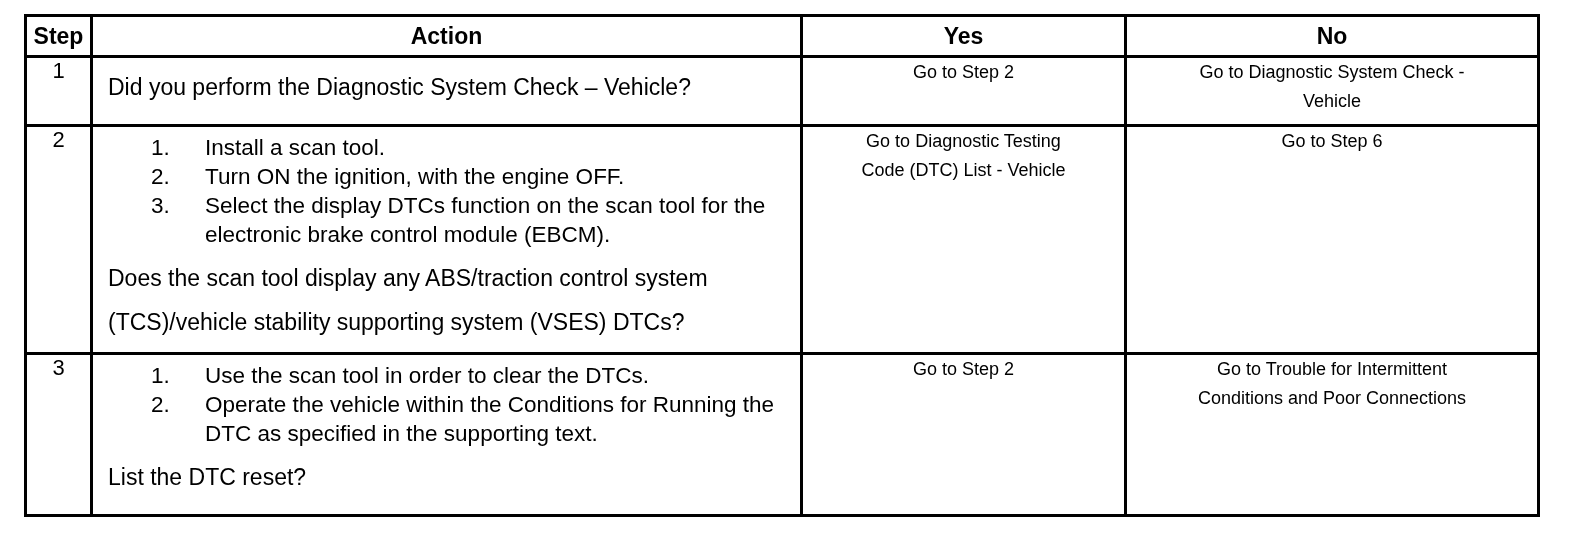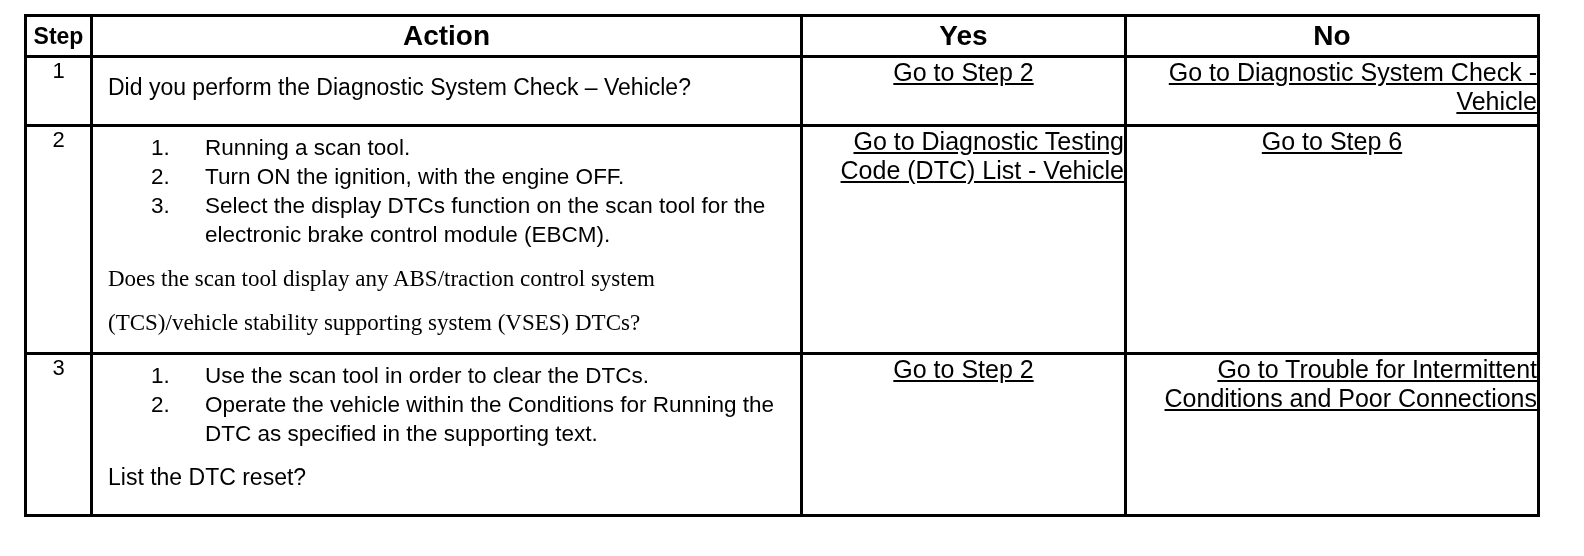--- a/index.html
+++ b/index.html
@@ -48,52 +48,51 @@
   col.c-step   { width: 66px; }
   col.c-action { width: 710px; }
   col.c-yes    { width: 324px; }
   col.c-no     { width: 413px; }
 
   
   .hdr-row th {
     height: 38px;
     text-align: center;
     vertical-align: middle;
-    font-size: 28px;
+    font-size: 23px;
     font-weight: bold;
     letter-spacing: 0px;
   }
   .hdr-row th.h-step { font-size: 23px; }
 
   .step-cell {
     text-align: center;
     vertical-align: middle;
     font-size: 22px;
   }
 
   .action-cell {
     padding: 2px 6px 4px 6px;
     font-size: 22.5px;
     line-height: 29px;
   }
 
   .yesno-cell {
     padding: 2px 8px 4px 8px;
-    font-size: 25px;
-    line-height: 29px;
-    text-decoration: underline;
+    font-size: 18px;
+    line-height: 29px;
   }
 
   
   .v-top    { vertical-align: top; }
   .v-bottom { vertical-align: bottom; }
   .v-middle { vertical-align: middle; }
 
   .t-center { text-align: center; }
-  .t-left   { text-align: right; }
+  .t-left   { text-align: center; }
 
   
   .proc-list {
     margin: 6px 0 0 0;
     padding: 0;
     list-style: none;
   }
   .proc-list li {
     position: relative;
     margin: 0 0 0 0;
@@ -117,21 +116,21 @@
   }
 
   .flow {
     display: flex;
     flex-direction: column;
     justify-content: space-between;
     height: 100%;
     box-sizing: border-box;
   }
 
-  .nowrap-line { white-space: nowrap; font-family: Liberation Serif, serif; }
+  .nowrap-line { white-space: nowrap; }
 </style>
 </head>
 <body>
 
 <div id="page">
 
   <table class="diag-table">
     <colgroup>
       <col class="c-step">
       <col class="c-action">
@@ -168,21 +167,21 @@
       </tr>
 
       <tr style="height:217px;">
         <td class="step-cell v-middle">2</td>
 
         <td class="action-cell v-top">
           <div class="flow">
             <ol class="proc-list">
               <li>
                 <span class="num">1.</span>
-                <span>Running a scan tool.</span>
+                <span>Install a scan tool.</span>
               </li>
               <li>
                 <span class="num">2.</span>
                 <span>Turn ON the ignition, with the engine OFF.</span>
               </li>
               <li>
                 <span class="num">3.</span>
                 <span>Select the display DTCs function on the scan tool for the electronic brake control module (EBCM).</span>
               </li>
             </ol>

